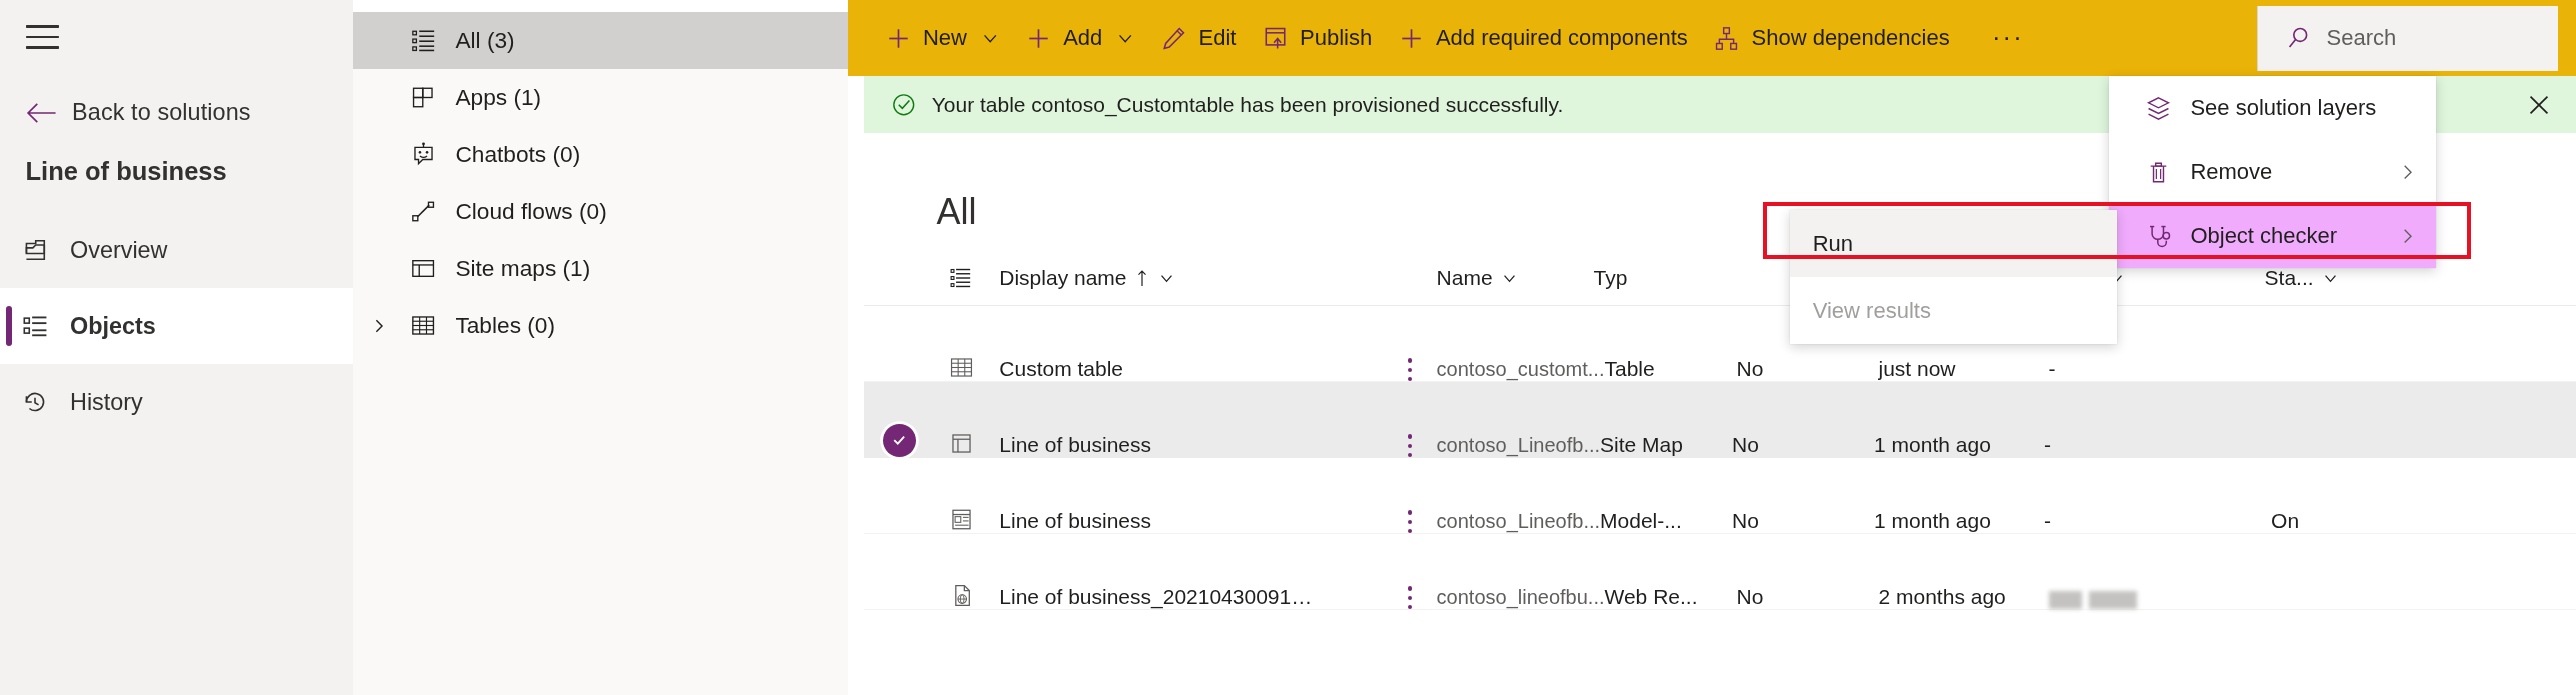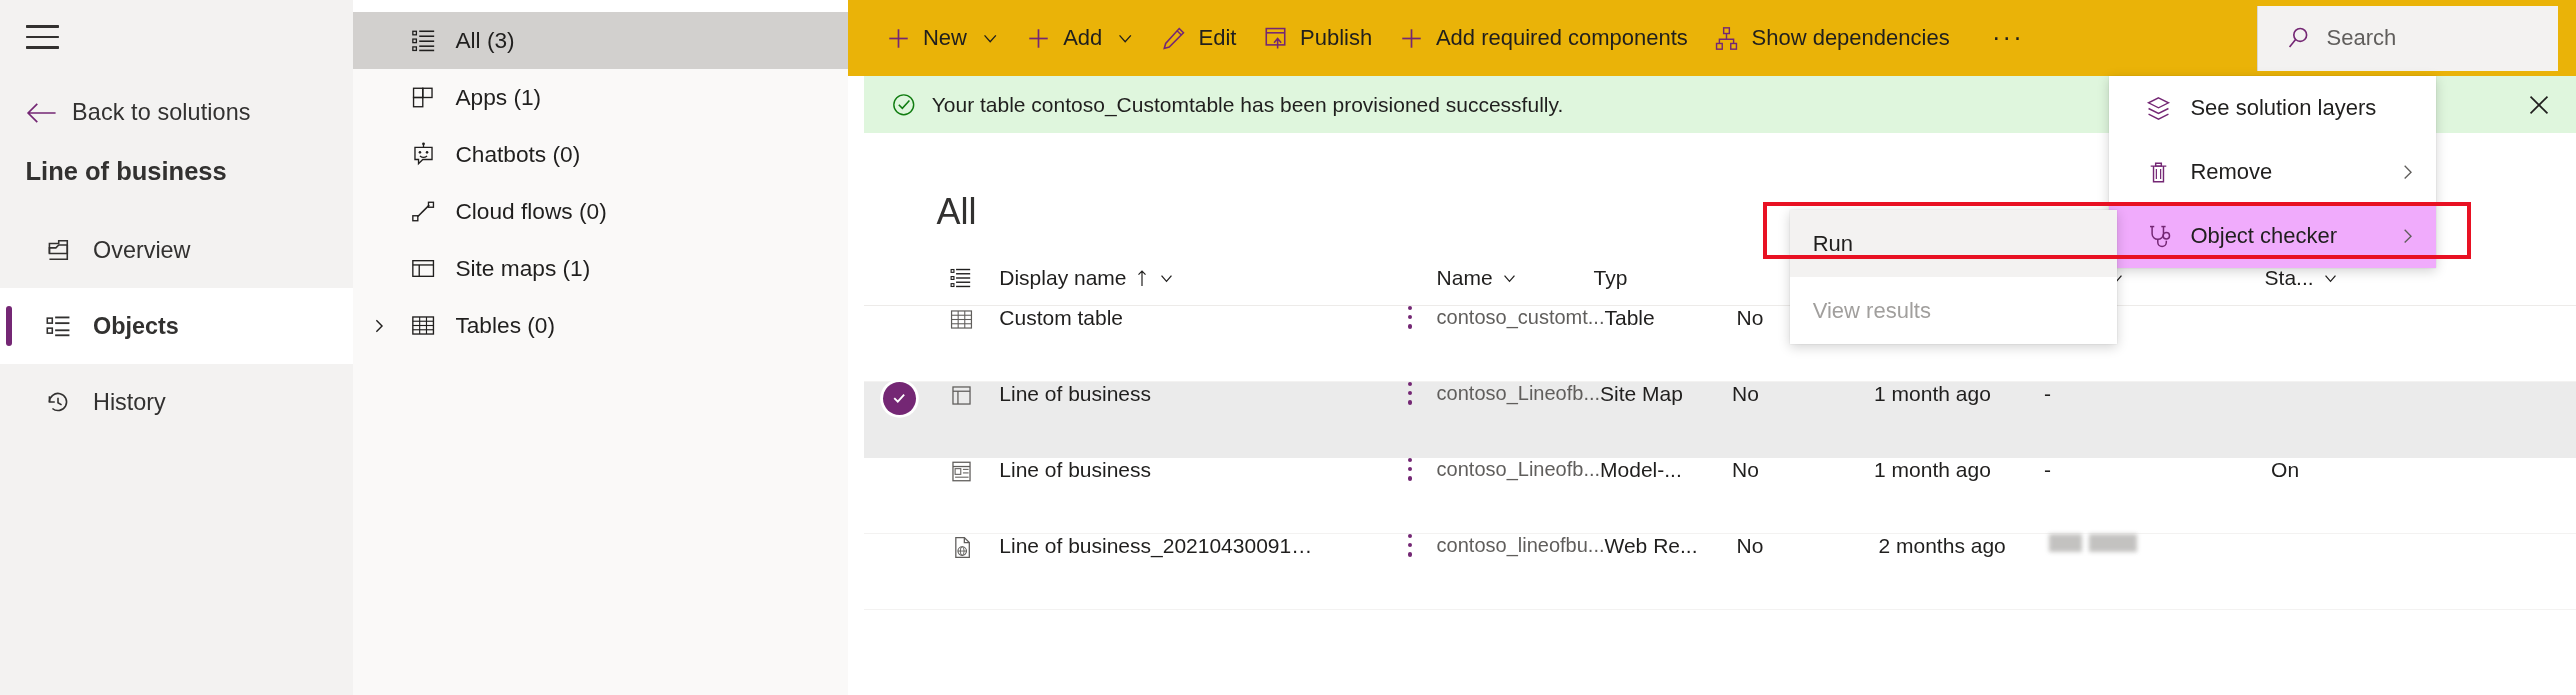--- a/index.html
+++ b/index.html
@@ -35,21 +35,21 @@
 
   .rail-title {
     position: absolute; left: 25.5px; top: 157px;
     font-size: 25.5px; font-weight: bold; color: #323130;
   }
 
   .rail-nav { position: absolute; left: 0; top: 212px; width: 353px; }
   .rail-item {
     position: relative; height: 76px;
     display: flex; align-items: center; gap: 20px;
-    padding-left: 43px; cursor: pointer;
+    padding-left: 20px; cursor: pointer;
   }
   .rail-item.selected { background: #ffffff; }
   .rail-item.selected::before {
     content: ""; position: absolute; left: 5.7px; top: 18.4px;
     width: 6.4px; height: 40px; background: #742774; border-radius: 3.5px;
   }
   .rail-icon { width: 30px; height: 30px; flex: 0 0 30px; display:block; }
   .rail-label { font-size: 23.4px; color: #323130; }
   .rail-item.selected .rail-label { font-weight: 600; }
 
@@ -119,21 +119,21 @@
     font-size: 36px; color: #323130; margin-left: 18px;
   }
 
   
   .tbl { position: absolute; left: 0; top: 118px; right: 0; }
   .thead {
     display: flex; align-items: center; height: 55px;
     border-bottom: 1.4px solid #edebe9;
   }
   .trow {
-    display: flex; align-items: flex-start; height: 76px;
+    display: flex; align-items: flex-end; height: 76px;
     border-bottom: 1.4px solid #f3f2f1; cursor: pointer;
   }
   .trow.selected { background: #ebebeb; border-bottom-color: #ebebeb; }
 
   .c-check { width: 72px; flex: 0 0 72px; display:flex; align-items:center; justify-content:center; }
   .c-typeicon { width: 51px; flex: 0 0 51px; display:flex; align-items:center; justify-content:center; }
   .c-name { flex: 0 0 396px; padding-left: 12.7px; overflow:hidden; }
   .c-dots { width: 54px; flex: 0 0 54px; display:flex; align-items:center; justify-content:center; }
   .c-lname { flex: 0 0 157px; }
   .c-type { flex: 0 0 132px; }

